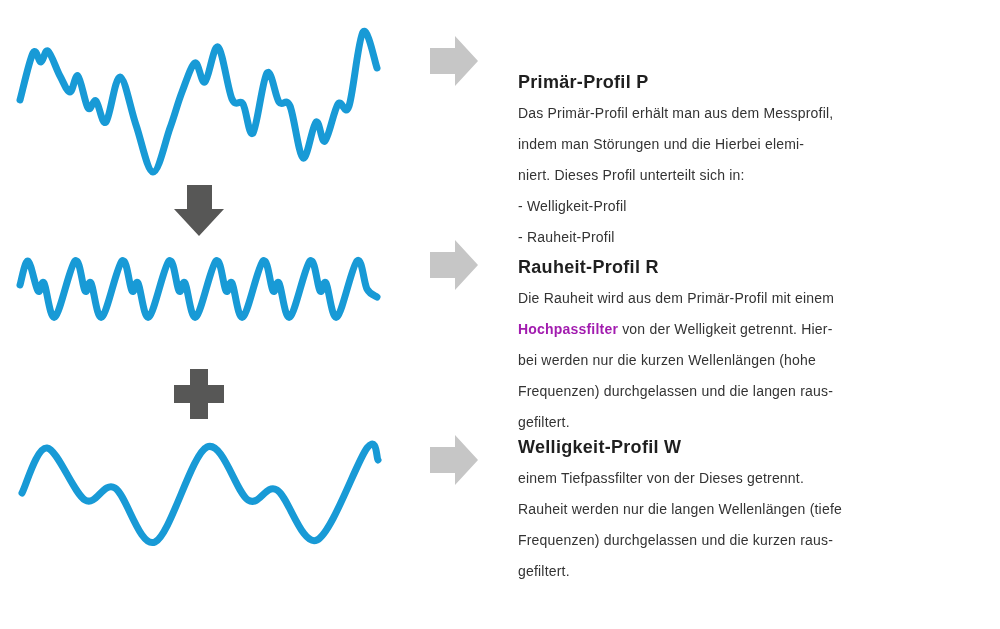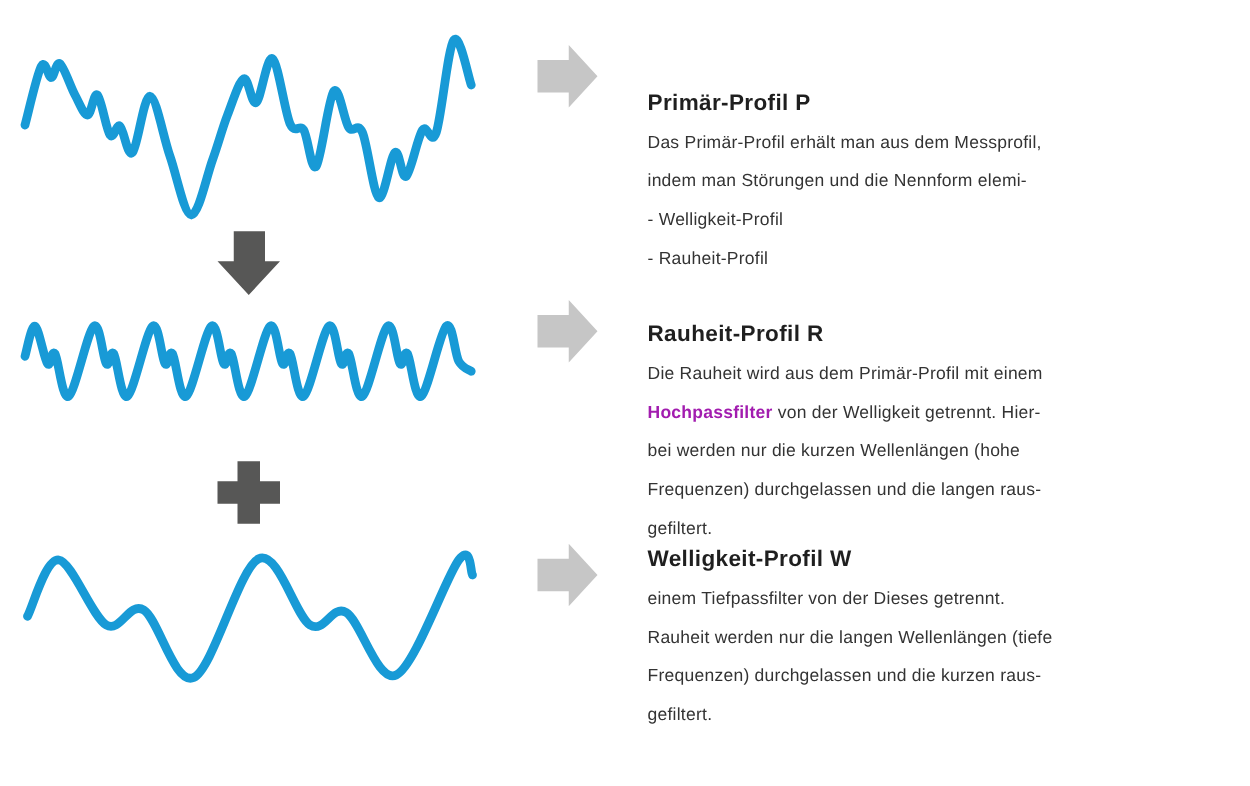--- a/index.html
+++ b/index.html
@@ -71,21 +71,22 @@
 
     <polygon points="430,48 455,48 455,36 478,61 455,86 455,74 430,74" fill="#C6C6C6"></polygon>
     <polygon points="430,252 455,252 455,240 478,265 455,290 455,278 430,278" fill="#C6C6C6"></polygon>
     <polygon points="430,447 455,447 455,435 478,460 455,485 455,473 430,473" fill="#C6C6C6"></polygon>
   </svg>
 
   <section class="block block-1">
     <h2>Primär-Profil P</h2>
     <div class="lines">
         <p class="line"><span>Das Primär-Profil erhält man aus dem Messprofil,</span></p>
-        <p class="line"><span>indem man Störungen und die Nennform elemi-</span></p>
+        <p class="line"><span>indem man Störungen und die Hierbei elemi-</span></p>
+        <p class="line"><span>niert. Dieses Profil unterteilt sich in:</span></p>
         <p class="line"><span>- Welligkeit-Profil</span></p>
         <p class="line"><span>- Rauheit-Profil</span></p>
       </div>
   </section>
 
   <section class="block block-2">
     <h2>Rauheit-Profil R</h2>
     <div class="lines">
         <p class="line"><span>Die Rauheit wird aus dem Primär-Profil mit einem</span></p>
         <p class="line"><span class="bold">Hochpassfilter</span><span> von der Welligkeit getrennt. Hier-</span></p>

